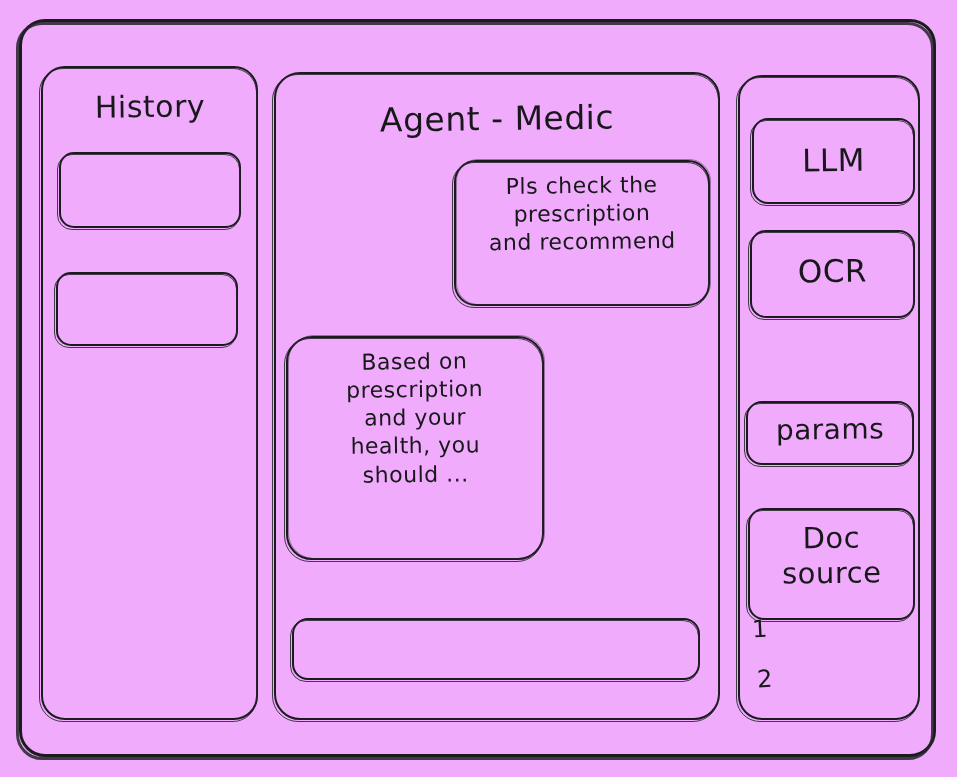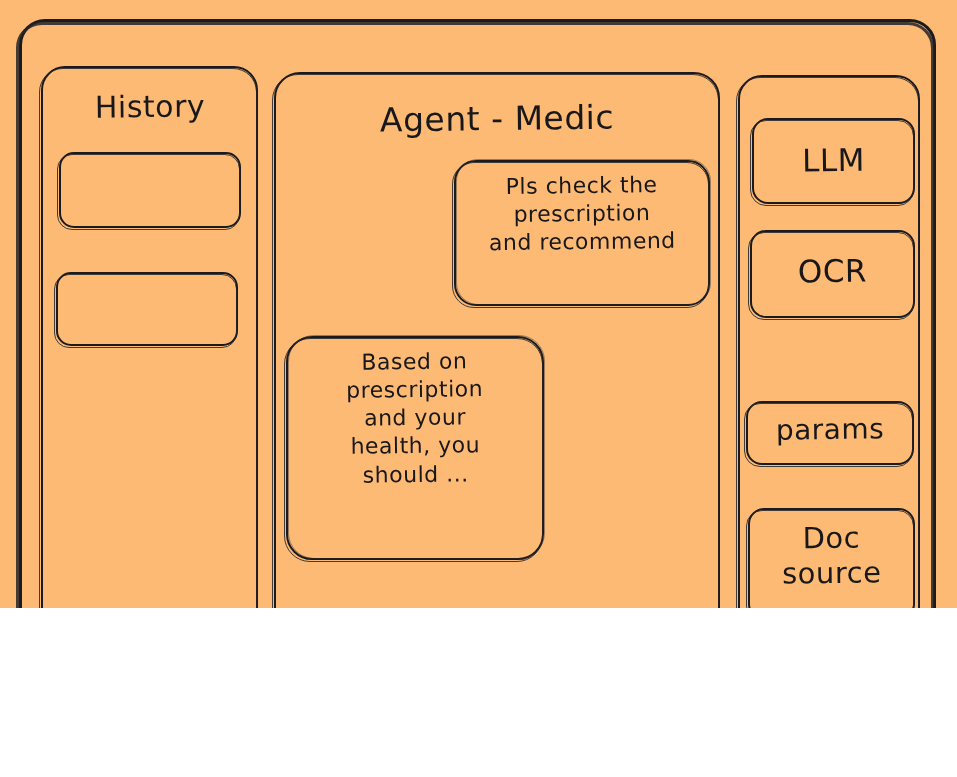--- a/index.html
+++ b/index.html
@@ -7,22 +7,22 @@
     margin: 0;
     padding: 0;
     background: #ffffff;
   }
   body {
     font-family: "DejaVu Sans", sans-serif;
   }
   #canvas {
     position: relative;
     width: 957px;
-    height: 608px;
-    background: #fdba74;
+    height: 777px;
+    background: #f0abfc;
     overflow: hidden;
   }
 
   
   .sketch {
     position: absolute;
     box-sizing: border-box;
     background: transparent;
   }
   

